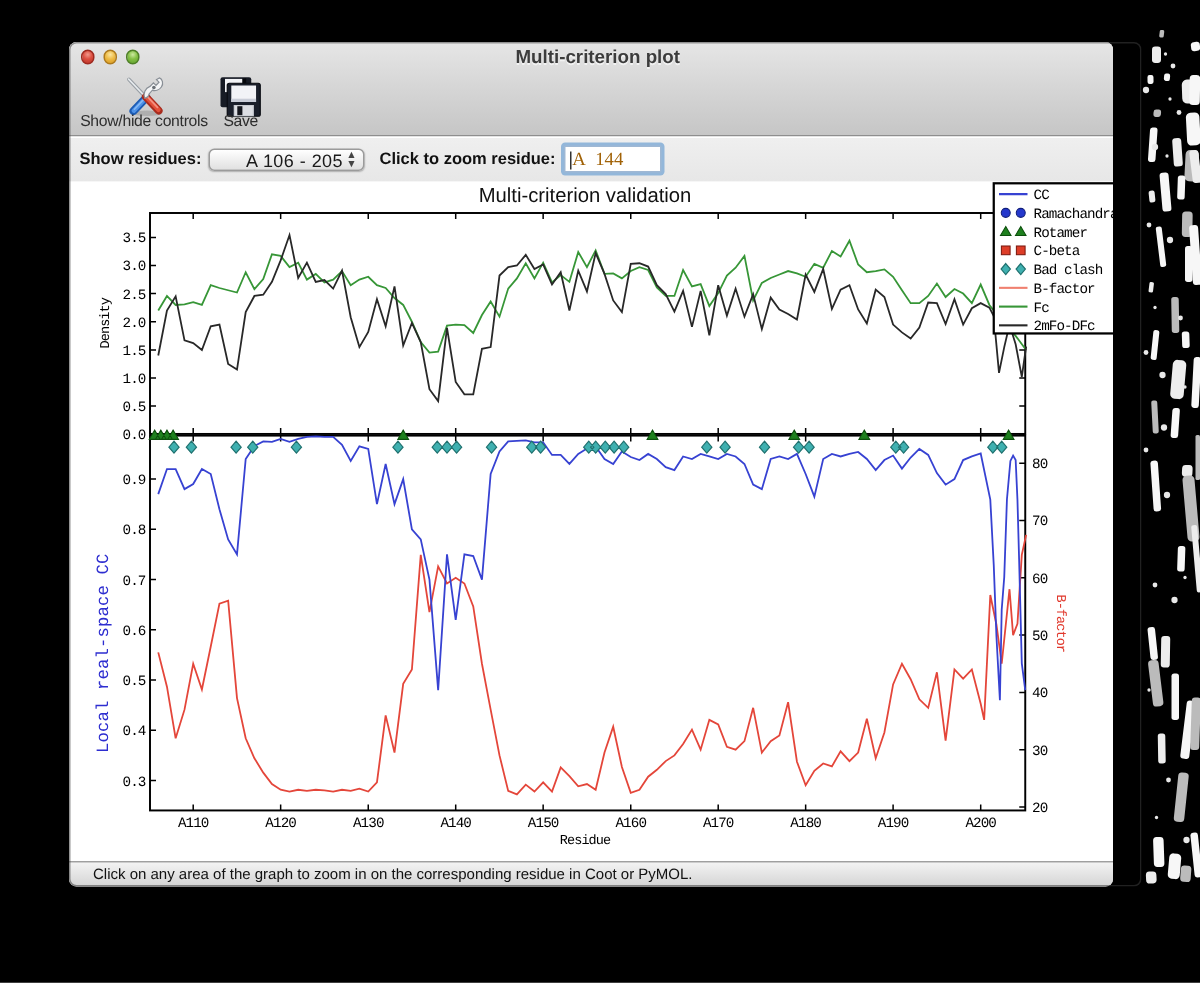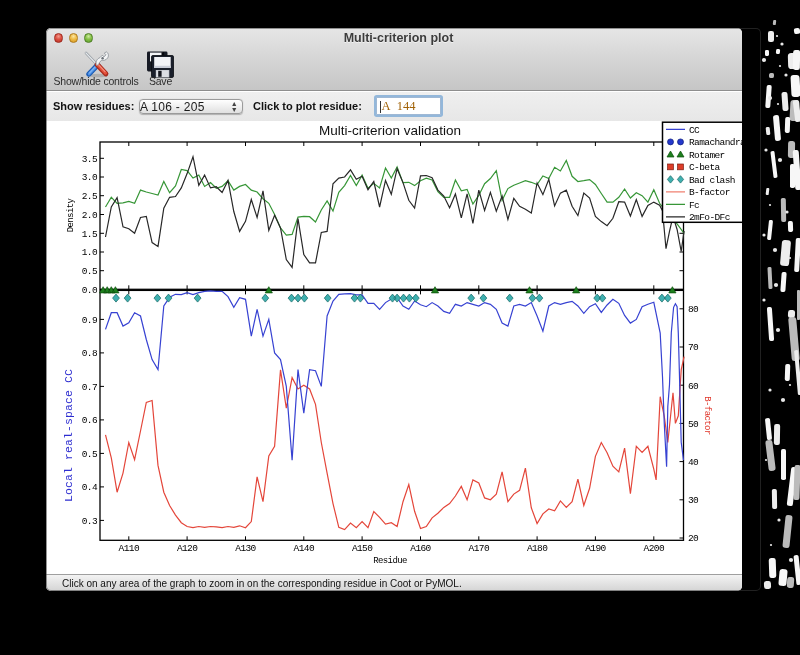--- a/index.html
+++ b/index.html
@@ -18,21 +18,21 @@
 .tbtn { position:absolute; top:0; height:62px; }
 .tlabel { position:absolute; bottom:3px; width:100%; text-align:center;
   font-size:10.5px; letter-spacing:-0.2px; color:#2e2e2e; white-space:nowrap; }
 #controls { position:absolute; left:0; top:63.5px; width:715px; height:29px;
   background:linear-gradient(#efefef,#e7e7e7); font-size:11px; }
 #controls b { position:absolute; top:8px; color:#111; }
 #dropdown { position:absolute; left:93px; top:7px; width:104px; height:15.5px;
   border:1px solid #9b9b9b; border-radius:4px;
   background:linear-gradient(#ffffff,#ececec 60%, #e0e0e0); 
   box-shadow:0 0.5px 1px rgba(0,0,0,.25);
-  font-size:12px; color:#1a1a1a; line-height:14px; padding-left:0; letter-spacing:0.3px; }
+  font-size:12px; color:#1a1a1a; line-height:14px; padding-left:24px; letter-spacing:0.3px; }
 #ddarrows { position:absolute; right:4px; top:1px; font-size:7px; line-height:6.5px; color:#444; text-align:center; }
 #zoominput { position:absolute; left:330px; top:5.5px; width:65px; height:18px;
   background:#fff; border:1px solid #9fb8d4; border-radius:1px;
   box-shadow:0 0 0 2px #93b7da; font-size:12.5px; line-height:17px;
   font-family:"Liberation Serif", serif; color:#a16207; padding-left:4.5px; }
 #statusbar { position:absolute; left:0; top:545.5px; width:708px; height:17.5px;
   background:linear-gradient(#f3f3f3,#d4d4d4); border-top:1px solid #9f9f9f;
   font-size:10px; color:#111; line-height:17.5px; padding-left:16px; }
 #rstrip { position:absolute; left:708px; top:62.5px; width:7px; height:500.5px;
   background:linear-gradient(90deg,#8f8f8f,#c9c9c9 30%,#b9b9b9 80%,#7d7d7d); }
@@ -146,21 +146,21 @@
 <rect x="9.8" y="19" width="13.5" height="7.5" fill="#c3c6cd"></rect>
 <rect x="10.5" y="19.5" width="12" height="6.5" fill="#dcdee3"></rect>
 <rect x="12.2" y="19.8" width="3.4" height="6" fill="#14161d"></rect>
 </svg>
         <div class="tlabel">Save</div>
       </div>
   </div>
   <div id="controls">
     <b style="left:7px;">Show residues:</b>
     <div id="dropdown">A 106 - 205<div id="ddarrows">▲<br>▼</div></div>
-    <b style="left:207px;">Click to plot residue:</b>
+    <b style="left:207px;">Click to zoom residue:</b>
     <div id="zoominput"><span style="position:absolute;left:3px;top:2.5px;width:1px;height:12px;background:#333"></span>A&nbsp;&nbsp;144</div>
   </div>
   <svg width="708" height="453" viewBox="46 120.5 708 453" style="position:absolute;left:0px;top:92.5px" font-family="Liberation Mono, monospace" letter-spacing="-0.6" shape-rendering="geometricPrecision">
 <rect x="46" y="120.5" width="708" height="453" fill="#ffffff"></rect>
 <rect x="100.0" y="141.5" width="583.5" height="147.3" fill="none" stroke="#000" stroke-width="1.3"></rect>
 <rect x="100.0" y="289.9" width="583.5" height="249.89999999999998" fill="none" stroke="#000" stroke-width="1.3"></rect>
 <path d="M128.8 141.5v4 M128.8 288.8v-4 M128.8 289.9v4 M128.8 539.8v-4 M187.1 141.5v4 M187.1 288.8v-4 M187.1 289.9v4 M187.1 539.8v-4 M245.5 141.5v4 M245.5 288.8v-4 M245.5 289.9v4 M245.5 539.8v-4 M303.8 141.5v4 M303.8 288.8v-4 M303.8 289.9v4 M303.8 539.8v-4 M362.1 141.5v4 M362.1 288.8v-4 M362.1 289.9v4 M362.1 539.8v-4 M420.5 141.5v4 M420.5 288.8v-4 M420.5 289.9v4 M420.5 539.8v-4 M478.8 141.5v4 M478.8 288.8v-4 M478.8 289.9v4 M478.8 539.8v-4 M537.1 141.5v4 M537.1 288.8v-4 M537.1 289.9v4 M537.1 539.8v-4 M595.4 141.5v4 M595.4 288.8v-4 M595.4 289.9v4 M595.4 539.8v-4 M653.8 141.5v4 M653.8 288.8v-4 M653.8 289.9v4 M653.8 539.8v-4 M100.0 289.0h4 M683.5 289.0h-4 M100.0 270.2h4 M683.5 270.2h-4 M100.0 251.5h4 M683.5 251.5h-4 M100.0 232.8h4 M683.5 232.8h-4 M100.0 214.0h4 M683.5 214.0h-4 M100.0 195.2h4 M683.5 195.2h-4 M100.0 176.5h4 M683.5 176.5h-4 M100.0 157.8h4 M683.5 157.8h-4 M100.0 519.9h4 M100.0 486.4h4 M100.0 452.9h4 M100.0 419.4h4 M100.0 385.9h4 M100.0 352.4h4 M100.0 318.9h4 M683.5 537.5h-4 M683.5 499.3h-4 M683.5 461.1h-4 M683.5 422.9h-4 M683.5 384.7h-4 M683.5 346.5h-4 M683.5 308.3h-4" stroke="#000" stroke-width="1" fill="none"></path>
 <text x="97" y="292.3" font-size="9.5" text-anchor="end">0.0</text>
 <text x="97" y="273.6" font-size="9.5" text-anchor="end">0.5</text>
 <text x="97" y="254.8" font-size="9.5" text-anchor="end">1.0</text>

